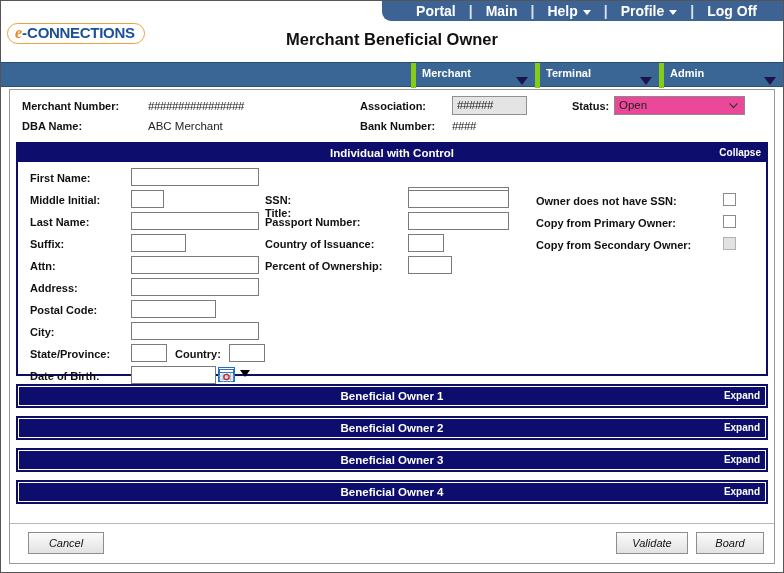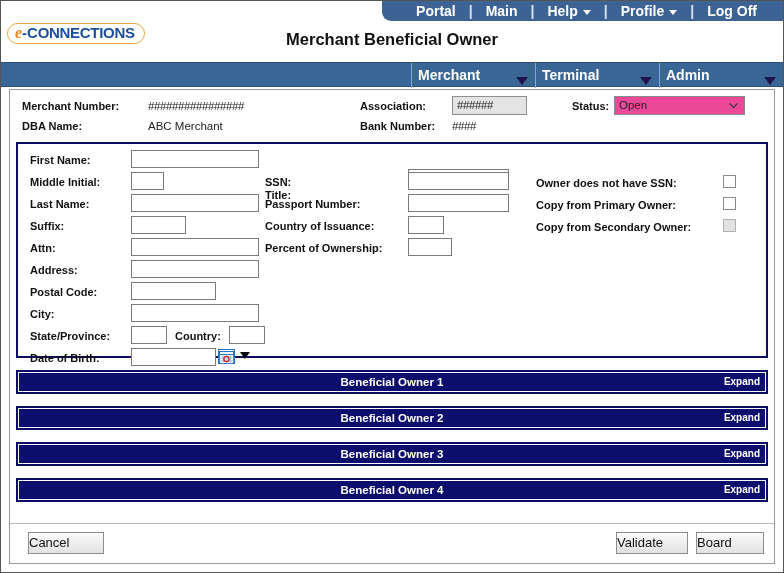--- a/index.html
+++ b/index.html
@@ -79,22 +79,22 @@
   .navband {
     position: absolute; top: 61px; left: 0; width: 782px; height: 25px;
     background: #3a6695;
     border-top: 1px solid #2b4f75;
     border-bottom: 1px solid #2b4f75;
   }
   .navtabs { position: absolute; right: 0; top: 0; height: 25px; display: flex; }
   .navtab {
     position: relative;
     width: 124px; height: 25px;
-    border-left: 1px solid #84cc16;
-    color: #ffffff; font-size: 14px; font-weight: bold;
+    border-left: 5px solid #84cc16;
+    color: #ffffff; font-size: 11px; font-weight: bold;
     padding: 4px 0 0 6px;
   }
   .navtab .tri {
     position: absolute; right: 7px; bottom: 3px;
     width: 0; height: 0;
     border-left: 6px solid transparent;
     border-right: 6px solid transparent;
     border-top: 8px solid #20124a;
   }
 
@@ -154,21 +154,21 @@
   }
   .panel-head .toggle {
     position: absolute; right: 5px; top: 0;
     font-size: 10px; font-weight: bold; color: #ffffff;
     line-height: 18px;
     cursor: pointer;
   }
   .panel-body { position: relative; height: 212px; background: #ffffff; }
 
   .bar-panel {
-    margin: 12px 6px;
+    margin: 0 6px;
     border: 2px solid #0d0d66;
     background: #ffffff;
     padding: 1px;
   }
 
   
   .inp {
     border: 1px solid #7b7b7b;
     background: #ffffff;
     height: 18px;
@@ -205,25 +205,27 @@
   }
 
   
   .btnrow {
     position: absolute; left: 0; bottom: 0; width: 764px; height: 40px;
     border-top: 1px solid #b9b9b9;
   }
   .btn {
     border: 1px solid #8e8e8e;
     background: linear-gradient(#fbfbfb, #e2e2e2);
-    font-size: 13px;
+    font-size: 11px;
     color: #111111;
     height: 22px;
+    text-align: center;
     line-height: 20px;
     cursor: pointer;
+    font-style: italic;
   }
 </style>
 </head>
 <body>
 
 <div class="page">
 
   <div class="topbar-wrap">
     <div class="topnav">
       <a href="#">
@@ -292,20 +294,24 @@
       <div class="abs lbl" style="left:562px; top:10px;">Status:</div>
       <div class="abs status-select" style="left:604px; top:6px;">
         <span class="txt">Open</span>
         <svg class="sel-caret" viewBox="0 0 10 7">
             <path d="M0.5 0.5 L5 5.5 L9.5 0.5" fill="none" stroke="#333" stroke-width="1.4"></path>
           </svg>
       </div>
     </div>
 
     <div class="panel">
+      <div class="panel-head">
+        <span>Individual with Control</span>
+        <span class="toggle">Collapse</span>
+      </div>
       <div class="panel-body">
 
         
         <div class="abs lbl" style="left:12px; top:10px;">First Name:</div>
         <input class="abs inp" style="left: 113px; top: 6px; width: 128px;" value="">
 
         <div class="abs lbl" style="left:12px; top:32px;">Middle Initial:</div>
         <input class="abs inp" style="left: 113px; top: 28px; width: 33px;" value="">
 
         <div class="abs lbl" style="left:12px; top:54px;">Last Name:</div>

